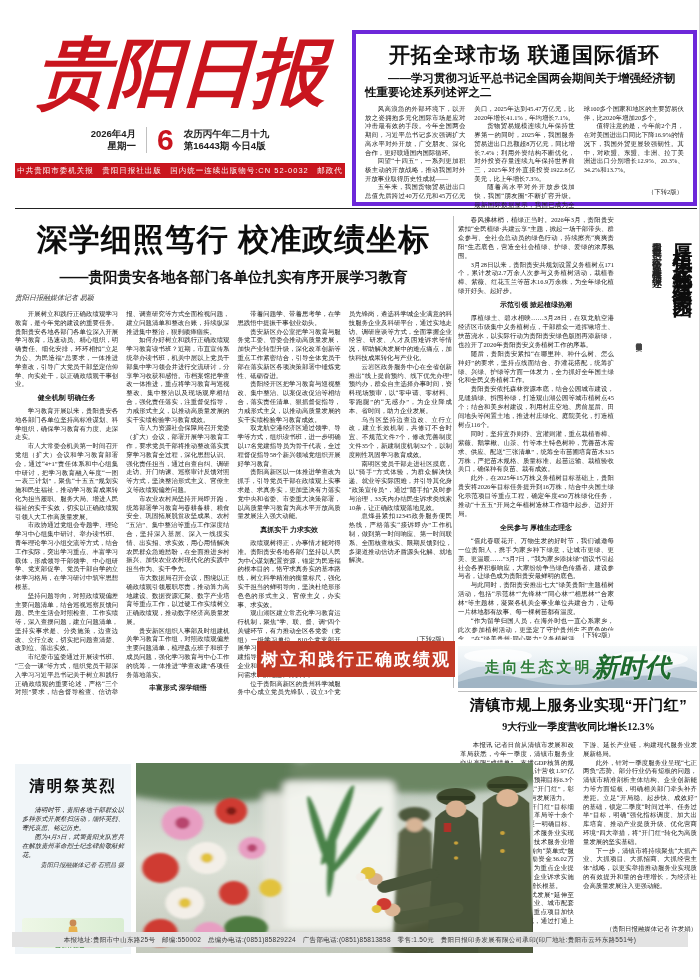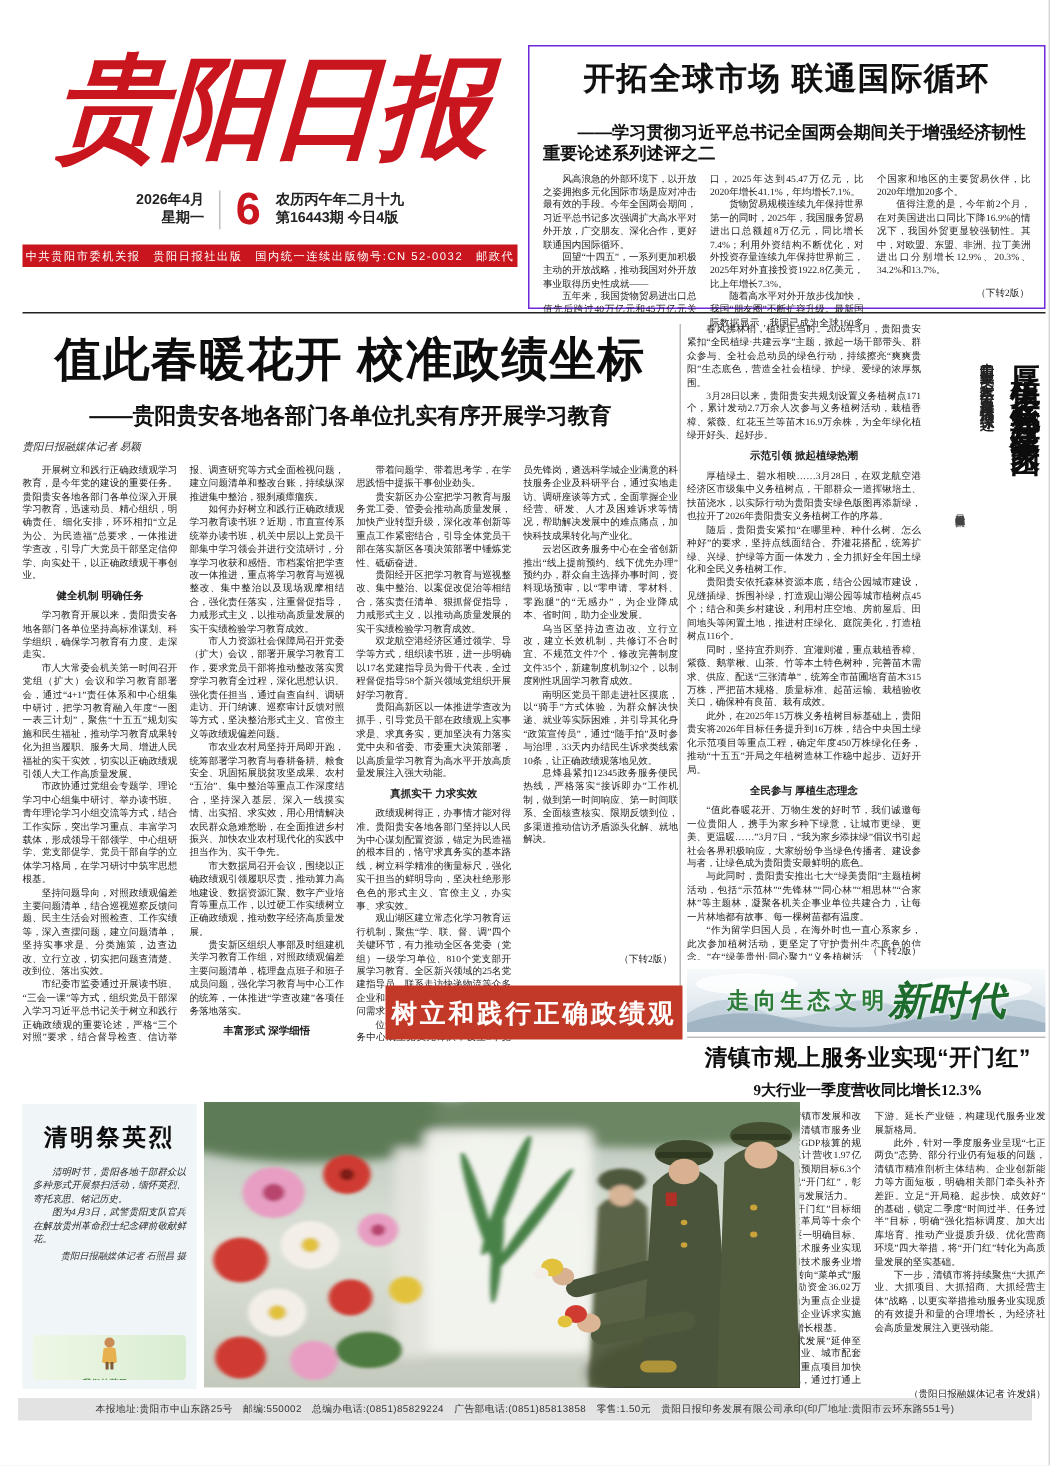--- a/index.html
+++ b/index.html
@@ -28,25 +28,25 @@
   .date-div { width:1px; height:26px; background:#c0c0c0; }
   .date-day { font-size:30px; font-weight:bold; color:#c9151e; line-height:30px; }
   .date-right { text-align:left; font-size:9.5px; line-height:12px; color:#222; font-weight:bold; }
   .red-bar {
     margin-top:8px; height:15px; background:#c9151e; color:#fff; text-align:center;
     font-family:"Liberation Sans", sans-serif; font-size:7.5px; line-height:15px; letter-spacing:1px;
   }
   
   .tr-box {
     position:absolute; left:352px; top:30px; width:345px; height:176px;
-    border:1px solid #6d28d9; padding:7px 9px 6px; background:#fff;
+    border:4px solid #6d28d9; padding:7px 9px 6px; background:#fff;
   }
   .tr-head { text-align:center; font-family:"Liberation Sans", sans-serif;
     font-weight:bold; font-size:21px; letter-spacing:1px; color:#111; }
-  .tr-sub { margin-top:16px; font-family:"Liberation Sans", sans-serif; font-weight:bold;
+  .tr-sub { margin-top:2px; font-family:"Liberation Sans", sans-serif; font-weight:bold;
     font-size:11.5px; line-height:14px; color:#111; text-indent:2em; }
   .tr-body { margin-top:6px; height:108px; overflow:hidden;
     column-count:3; column-gap:9px; column-fill:auto;
     font-size:6.4px; line-height:8.7px; text-align:justify; color:#222; }
   .tr-jump { position:absolute; right:10px; bottom:5px; font-size:6.4px; color:#222; }
   .para { text-indent:2em; }
   .sec { text-align:center; font-weight:bold; font-family:"Liberation Sans", sans-serif;
     text-indent:0; margin:5px 0 4px; font-size:7px; }
   
   .page-rule { position:absolute; left:15px; top:208px; width:682px; border-top:1.5px solid #222; }
@@ -57,21 +57,21 @@
   .lead-head { text-align:center; font-family:"Liberation Sans", sans-serif; font-weight:bold;
     font-size:31px; letter-spacing:1px; color:#0d0d0d; margin-top:5px; }
   .lead-sub { text-align:center; font-family:"Liberation Sans", sans-serif; font-weight:bold;
     font-size:14.5px; color:#111; margin-top:7px; }
   .lead-byline { text-align:left; font-size:7px; color:#333; margin-top:6px; font-style:italic; }
   .lead-cols { margin-top:7px; height:392px; overflow:hidden;
     column-count:4; column-gap:8px; column-fill:auto;
     font-size:6.4px; line-height:8.8px; text-align:justify; color:#222; }
   .lead-jump { position:absolute; right:4px; top:421px; font-size:6.4px; color:#222; background:#fff; padding-left:4px; }
   .red-box {
-    position:absolute; left:243px; top:444px; width:196px; height:34px;
+    position:absolute; left:243px; top:428px; width:196px; height:34px;
     background:#c23a27; color:#fff; display:flex; align-items:center; justify-content:center;
     font-family:"Liberation Sans", sans-serif; font-weight:bold; font-size:17px; letter-spacing:2px;
     box-shadow:0 0 0 1px #c23a27;
   }
   
   .sidebar { position:absolute; left:458px; top:216px; width:239px; height:424px; display:flex; }
   .sb-body { position:relative; width:156px; height:100%; overflow:hidden;
     font-size:6.4px; line-height:8.9px; text-align:justify; color:#222; }
   .sb-jump { position:absolute; right:0; bottom:0; font-size:6.4px; background:#fff; padding-left:4px; }
   .sb-vert { flex:1; writing-mode:vertical-rl; padding-top:12px; }
@@ -92,21 +92,21 @@
   
   .qz { position:absolute; left:460px; top:696px; width:237px; height:240px; }
   .qz-head { text-align:center; font-family:"Liberation Sans", sans-serif; font-weight:bold;
     font-size:15px; color:#0d0d0d; letter-spacing:0.5px; }
   .qz-sub { text-align:center; font-weight:bold; font-size:10px; margin-top:5px; color:#111; }
   .qz-body { position:relative; margin-top:7px; height:196px; overflow:hidden;
     column-count:2; column-gap:9px; column-fill:auto;
     font-size:6.4px; line-height:8.8px; text-align:justify; color:#222; }
   .qz-byline { position:absolute; right:0; bottom:2px; font-size:6.4px; color:#222; background:#fff; padding-left:4px; }
   
-  .mem { position:absolute; left:15px; top:728px; width:518px; height:198px; display:flex; }
+  .mem { position:absolute; left:15px; top:756px; width:518px; height:198px; display:flex; }
   .mem-info { width:116px; margin-top:8px; background:#f0f5f8; padding:12px 7px 6px;
     display:flex; flex-direction:column; }
   .mem-title { text-align:center; font-family:"Liberation Sans", sans-serif; font-weight:bold;
     font-size:15.5px; letter-spacing:2px; color:#0d0d0d; }
   .mem-cap { margin-top:8px; font-size:6.3px; line-height:9px; text-align:justify;
     font-style:italic; color:#222; }
   .mem-cap .para { text-indent:2em; }
   .mem-byline { text-align:right; font-size:6.2px; font-style:italic; color:#333; margin-top:2px; }
   .festival { margin-top:auto; height:30px; border-radius:3px; overflow:hidden; position:relative;
     background:linear-gradient(90deg,#eef7e6,#d9edd2); display:flex; align-items:center; gap:4px; padding:0 5px;flex-direction:column; }
@@ -154,21 +154,21 @@
         <p class="para">值得注意的是，今年前2个月，在对美国进出口同比下降16.9%的情况下，我国外贸更显较强韧性。其中，对欧盟、东盟、非洲、拉丁美洲进出口分别增长12.9%、20.3%、34.2%和13.7%。</p>
       </div>
     <div class="tr-jump">（下转2版）</div>
   </div>
 
   <div class="page-rule"></div>
   <div class="v-rule"></div>
   <div class="h-rule2"></div>
 
   <div class="lead">
-    <div class="lead-head">值此春暖花开 校准政绩坐标</div>
+    <div class="lead-head">深学细照笃行 校准政绩坐标</div>
     <div class="lead-sub">——贵阳贵安各地各部门各单位扎实有序开展学习教育</div>
     <div class="lead-byline">贵阳日报融媒体记者 易颖</div>
     <div class="lead-cols">
         <p class="para">开展树立和践行正确政绩观学习教育，是今年党的建设的重要任务。贵阳贵安各地各部门各单位深入开展学习教育，迅速动员、精心组织，明确责任、细化安排，环环相扣“立足为公、为民造福”总要求，一体推进学查改，引导广大党员干部坚定信仰学、向实处干，以正确政绩观干事创业。</p>
         <p class="sec">健全机制 明确任务</p>
         <p class="para">学习教育开展以来，贵阳贵安各地各部门各单位坚持高标准谋划、科学组织，确保学习教育有力度、走深走实。</p>
         <p class="para">市人大常委会机关第一时间召开党组（扩大）会议和学习教育部署会，通过“4+1”责任体系和中心组集中研讨，把学习教育融入年度“一图一表三计划”，聚焦“十五五”规划实施和民生福祉，推动学习教育成果转化为担当履职、服务大局、增进人民福祉的实干实效，切实以正确政绩观引领人大工作高质量发展。</p>
         <p class="para">市政协通过党组会专题学、理论学习中心组集中研讨、举办读书班、青年理论学习小组交流等方式，结合工作实际，突出学习重点、丰富学习载体，形成领导干部领学、中心组研学、党支部促学、党员干部自学的立体学习格局，在学习研讨中筑牢思想根基。</p>
         <p class="para">坚持问题导向，对照政绩观偏差主要问题清单，结合巡视巡察反馈问题、民主生活会对照检查、工作实绩等，深入查摆问题，建立问题清单，坚持实事求是、分类施策，边查边改、立行立改，切实把问题查清楚、改到位、落出实效。</p>
         <p class="para">市纪委市监委通过开展读书班、“三会一课”等方式，组织党员干部深入学习习近平总书记关于树立和践行正确政绩观的重要论述，严格“三个对照”要求，结合督导检查、信访举报、调查研究等方式全面检视问题，建立问题清单和整改台账，持续纵深推进集中整治，狠刹顽瘴痼疾。</p>

